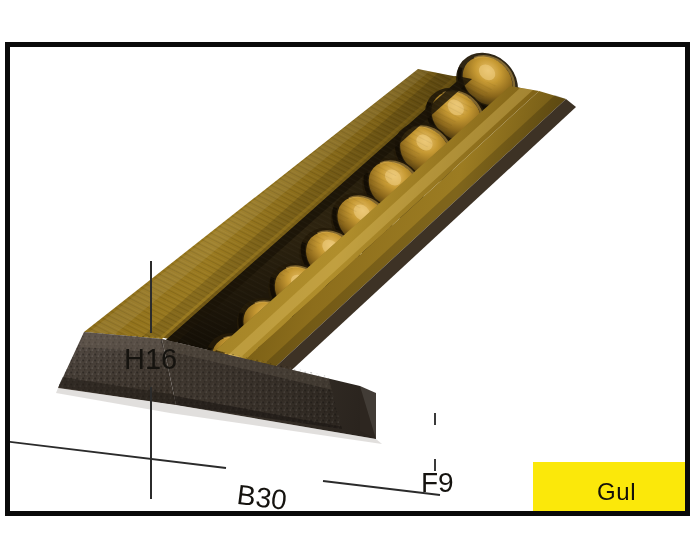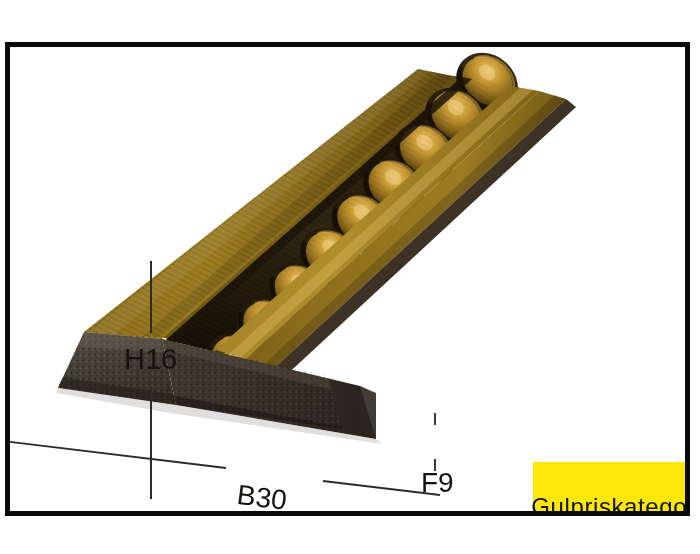--- a/index.html
+++ b/index.html
@@ -93,21 +93,21 @@
 
   
   #price-badge {
     position: absolute;
     left: 523px;
     top: 415px;
     width: 167px;
     height: 89px;
     background: #fbe80a;
     display: flex;
-    flex-direction: row;
+    flex-direction: column;
     align-items: center;
     justify-content: center;
     box-sizing: border-box;
     padding: 0 2px;
   }
   #price-badge .badge-line {
     color: #131109;
     font-size: 24px;
     line-height: 31px;
     font-family: "Liberation Sans", sans-serif;

